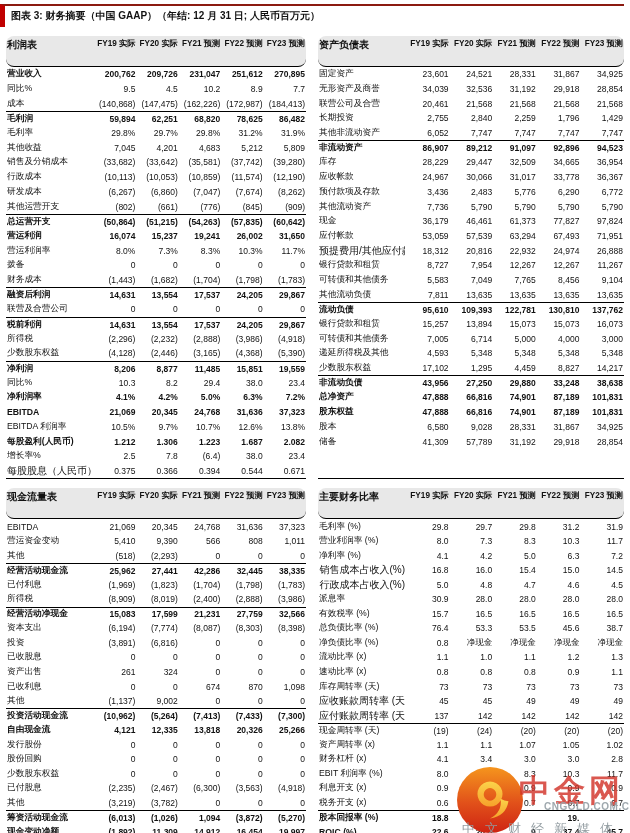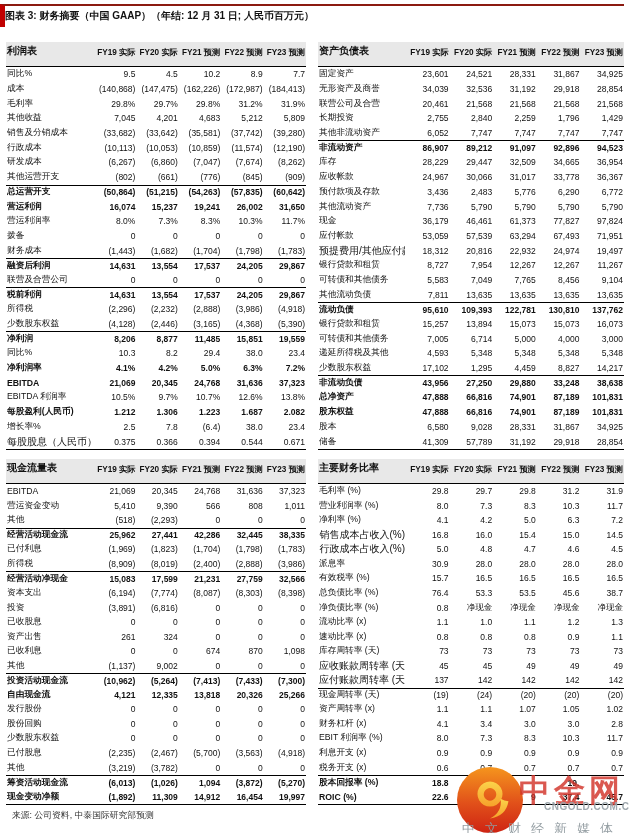--- a/index.html
+++ b/index.html
@@ -7,39 +7,40 @@
   body {
     width:630px; height:833px; overflow:hidden; position:relative;
     font-family:"Liberation Sans","DejaVu Sans",sans-serif;
     color:#111; -webkit-font-smoothing:antialiased;
   }
   .page { position:relative; width:630px; height:833px; padding:4px 6px 0 0; }
 
   .title-bar {
     border-top:2px solid #8b1a10;
     border-left:5px solid #c00000;
-    padding:3px 0 4px 0;
+    padding:3px 0 4px 6px;
     font-size:10px; font-weight:bold; color:#111;
-    margin-bottom:15px;
+    margin-bottom:9px;
   }
 
   .grid {
     display:grid;
     grid-template-columns:300px 306px;
     column-gap:12px; row-gap:9px;
     padding-left:6px;
   }
 
   .fin-table { width:100%; border-bottom:1.6px solid #000; }
   .thead {
-    display:flex; align-items:flex-end;
+    display:flex; align-items:flex-start;
     background:#e8e8e8;
     border-bottom:1.7px solid #000;
-    padding:2px 1px 8px 1px;
+    padding:2px 1px 14px 1px;
     font-weight:bold;
+    border-radius:8px;
   }
   .thead .tname { width:86px; font-size:10px; white-space:nowrap; }
   .thead .col  { flex:1; text-align:right; font-size:8.2px; white-space:nowrap; }
 
   .trow { display:flex; align-items:center; height:14.7px; padding:0 1px; }
   .short .trow { height:14.55px; }
   .trow .lbl { width:86px; font-size:8.7px; white-space:nowrap; overflow:hidden; }
   .trow .val { flex:1; text-align:right; font-size:8.5px; white-space:nowrap; }
   .trow.bold .lbl, .trow.bold .val { font-weight:bold; }
   .trow.line { border-top:1.3px solid #000; }
@@ -79,35 +80,51 @@
   <div class="grid">
     <div class="fin-table">
         <div class="thead">
           <span class="tname">利润表</span>
           <span class="col">FY19 实际</span>
           <span class="col">FY20 实际</span>
           <span class="col">FY21 预测</span>
           <span class="col">FY22 预测</span>
           <span class="col">FY23 预测</span>
         </div>
+        <div class="trow bold">
+          <span class="lbl">营业收入</span>
+          <span class="val">200,762</span>
+          <span class="val">209,726</span>
+          <span class="val">231,047</span>
+          <span class="val">251,612</span>
+          <span class="val">270,895</span>
+        </div>
         <div class="trow">
           <span class="lbl">同比%</span>
           <span class="val">9.5</span>
           <span class="val">4.5</span>
           <span class="val">10.2</span>
           <span class="val">8.9</span>
           <span class="val">7.7</span>
         </div>
         <div class="trow">
           <span class="lbl">成本</span>
           <span class="val">(140,868)</span>
           <span class="val">(147,475)</span>
           <span class="val">(162,226)</span>
           <span class="val">(172,987)</span>
           <span class="val">(184,413)</span>
+        </div>
+        <div class="trow bold line">
+          <span class="lbl">毛利润</span>
+          <span class="val">59,894</span>
+          <span class="val">62,251</span>
+          <span class="val">68,820</span>
+          <span class="val">78,625</span>
+          <span class="val">86,482</span>
         </div>
         <div class="trow">
           <span class="lbl">毛利率</span>
           <span class="val">29.8%</span>
           <span class="val">29.7%</span>
           <span class="val">29.8%</span>
           <span class="val">31.2%</span>
           <span class="val">31.9%</span>
         </div>
         <div class="trow">
@@ -399,21 +416,21 @@
           <span class="val">63,294</span>
           <span class="val">67,493</span>
           <span class="val">71,951</span>
         </div>
         <div class="trow small">
           <span class="lbl">预提费用/其他应付款</span>
           <span class="val">18,312</span>
           <span class="val">20,816</span>
           <span class="val">22,932</span>
           <span class="val">24,974</span>
-          <span class="val">19,497</span>
+          <span class="val">26,888</span>
         </div>
         <div class="trow">
           <span class="lbl">银行贷款和租赁</span>
           <span class="val">8,727</span>
           <span class="val">7,954</span>
           <span class="val">12,267</span>
           <span class="val">12,267</span>
           <span class="val">11,267</span>
         </div>
         <div class="trow">
@@ -664,21 +681,21 @@
             <span class="val">0</span>
             <span class="val">0</span>
             <span class="val">0</span>
             <span class="val">0</span>
             <span class="val">0</span>
           </div>
           <div class="trow">
             <span class="lbl">已付股息</span>
             <span class="val">(2,235)</span>
             <span class="val">(2,467)</span>
-            <span class="val">(5,700)</span>
+            <span class="val">(6,300)</span>
             <span class="val">(3,563)</span>
             <span class="val">(4,918)</span>
           </div>
           <div class="trow">
             <span class="lbl">其他</span>
             <span class="val">(3,219)</span>
             <span class="val">(3,782)</span>
             <span class="val">0</span>
             <span class="val">0</span>
             <span class="val">0</span>

